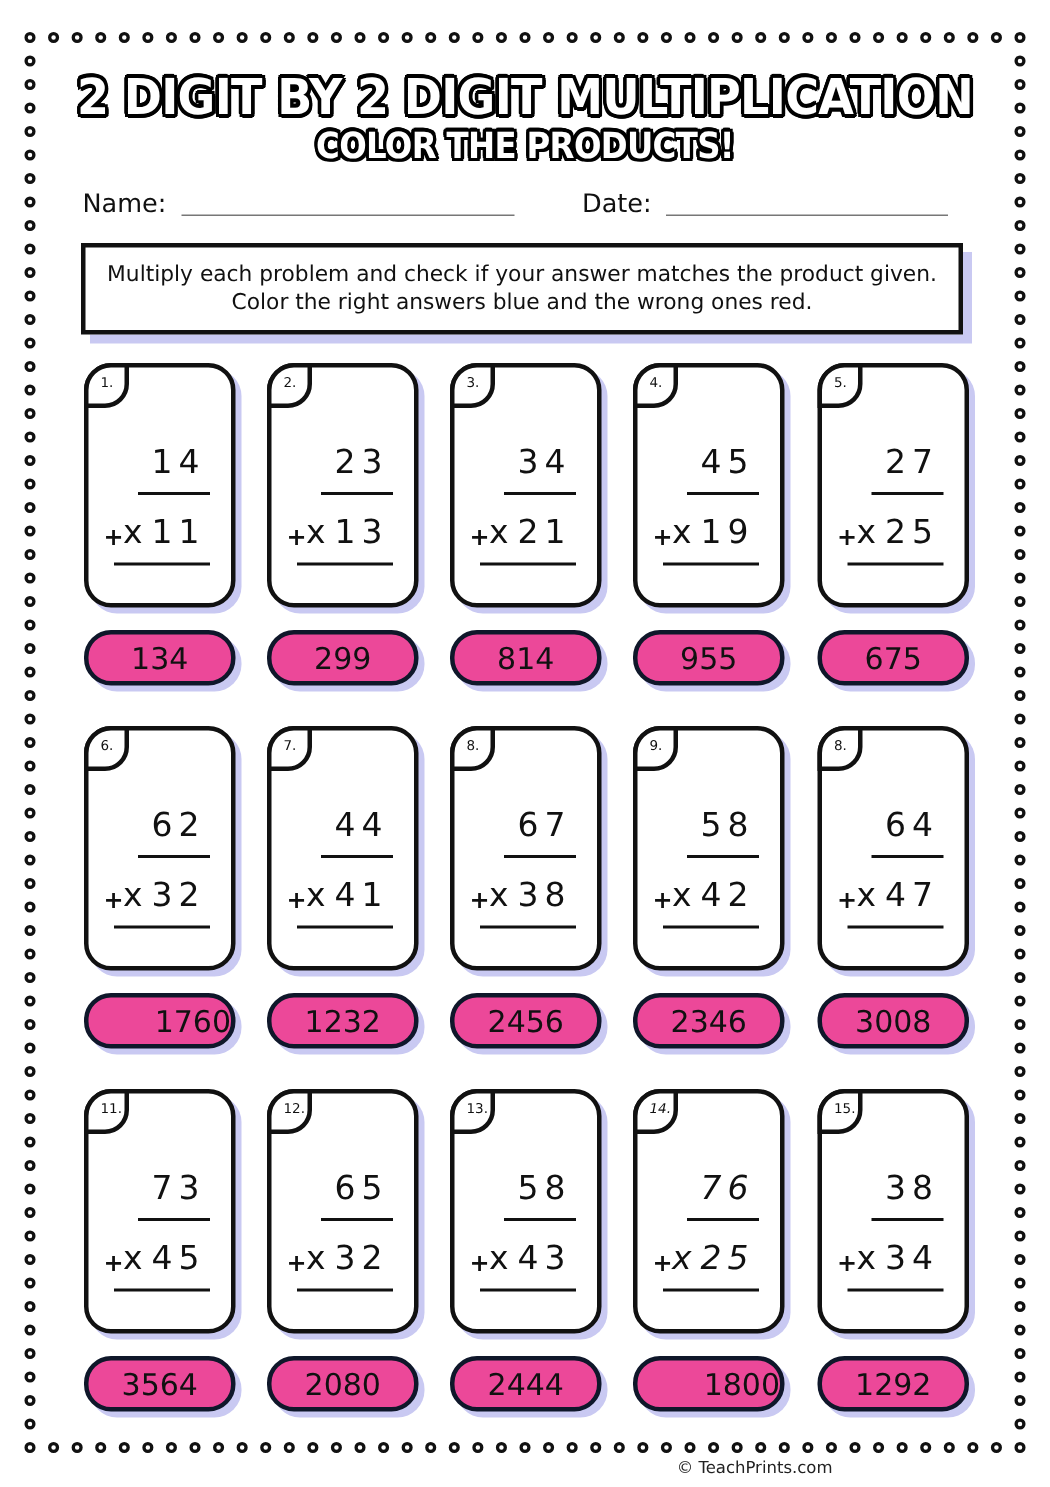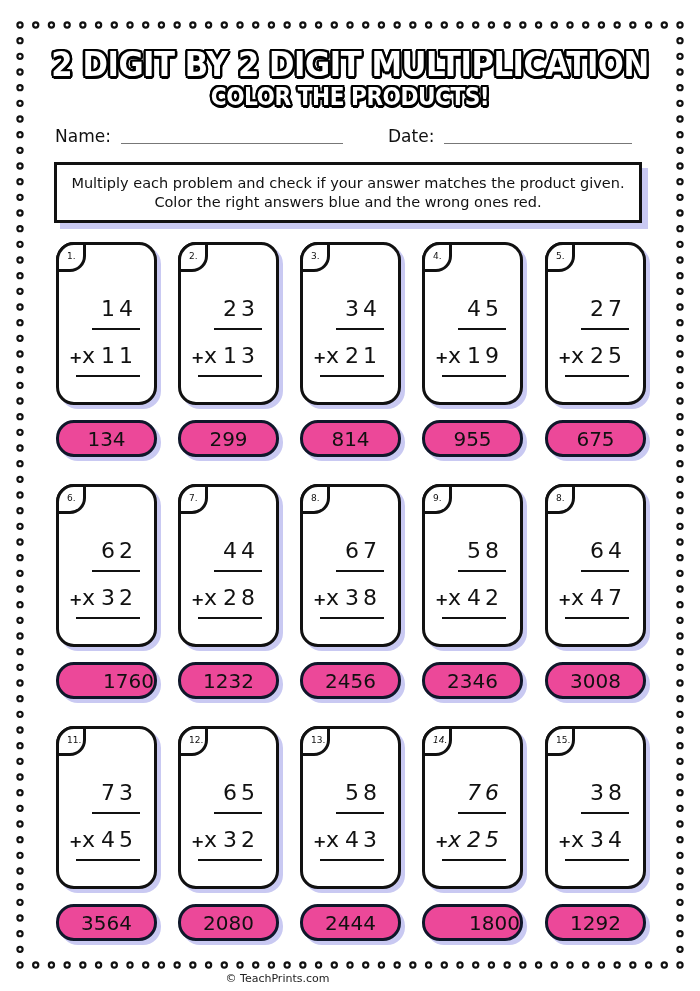--- a/index.html
+++ b/index.html
@@ -61,21 +61,21 @@
 
     .pill {
       position: absolute; width: 101px; height: 37px; box-sizing: border-box;
       border: 3px solid #0f172a; border-radius: 18px; background: #ec4899;
       box-shadow: 4px 4px 0 #c9c9f2;
       display: flex; align-items: center; justify-content: center;
       font-size: 20px;
     }
 
     .footer {
-      position: absolute; left: 0; width: 555px; top: 972px; text-align: center;
+      position: absolute; left: 0; width: 555px; top: 972px; text-align: right;
       font-size: 11px; color: #222;
     }
   </style>
 </head>
 <body>
 
 <svg class="dot-border" id="dot-border" xmlns="http://www.w3.org/2000/svg">
     <circle cx="20" cy="25" r="2.6" fill="none" stroke="#111" stroke-width="2.2"></circle>
     <circle cx="20" cy="965" r="2.6" fill="none" stroke="#111" stroke-width="2.2"></circle>
     <circle cx="35.714285714285715" cy="25" r="2.6" fill="none" stroke="#111" stroke-width="2.2"></circle>
@@ -361,21 +361,21 @@
       <div class="rule1"></div>
       <div class="plus">+</div>
       <div class="rule2"></div>
     </div>
     <div class="pill" style="left: 56px; top: 662px; justify-content: flex-end;">
       <span>1760</span>
     </div>
     <div class="card" style="left: 178px; top: 484px;">
       <div class="num-tab">7.</div>
       <div class="top">44</div>
-      <div class="bottom"><span class="x">x</span><span>28</span></div>
+      <div class="bottom"><span class="x">x</span><span>41</span></div>
       <div class="rule1"></div>
       <div class="plus">+</div>
       <div class="rule2"></div>
     </div>
     <div class="pill" style="left: 178px; top: 662px;">
       <span>1232</span>
     </div>
     <div class="card" style="left: 300px; top: 484px;">
       <div class="num-tab">8.</div>
       <div class="top">67</div>

